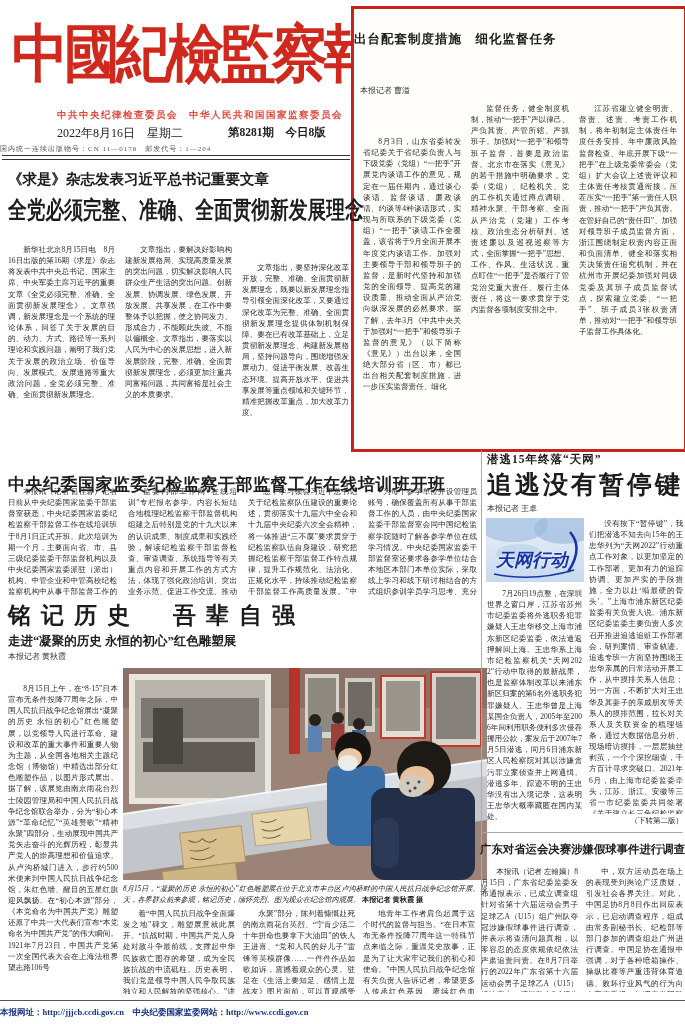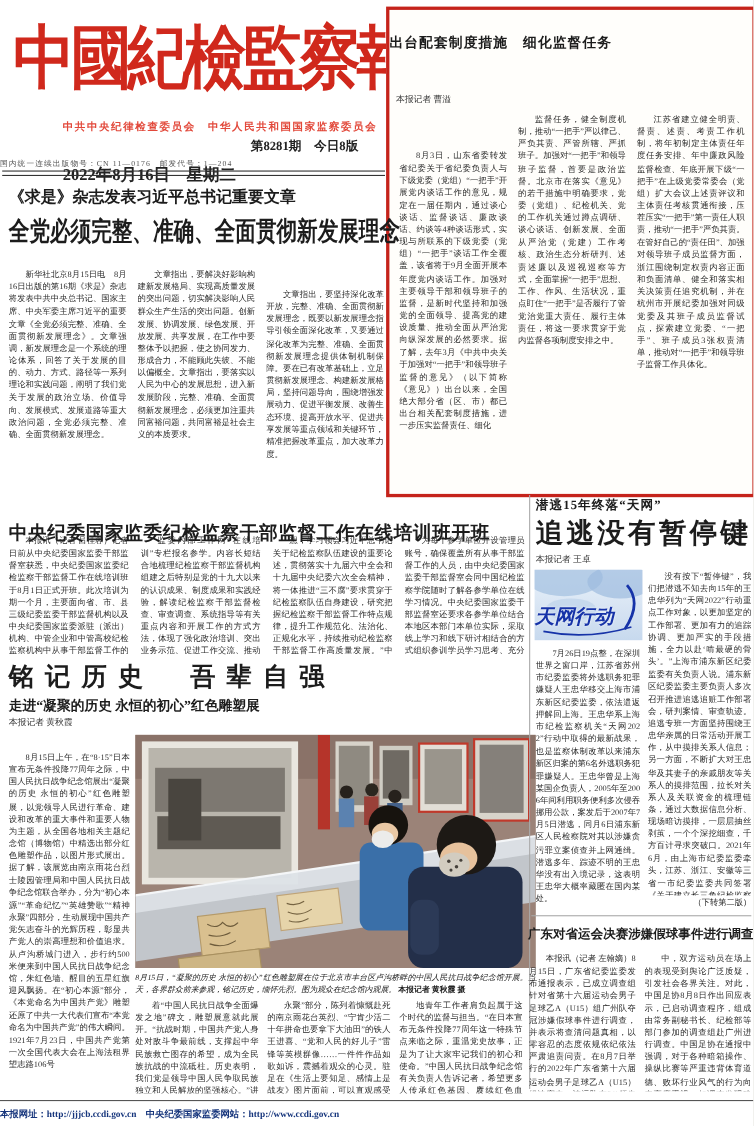--- a/index.html
+++ b/index.html
@@ -8,21 +8,21 @@
   .abs{position:absolute;}
   .ctr{text-align:left;}
   .heiti{font-family:"Liberation Sans","DejaVu Sans",sans-serif;}
   .body-col{font-size:7.6px;line-height:1.47;text-align:justify;color:#2a2a2a;
             overflow:hidden;text-indent:2em;word-break:break-all;}
   
   .mast-title{left:12px;top:22px;width:338px;font-size:56px;line-height:1.0;font-weight:bold;
               color:#d0281c;letter-spacing:-4px;white-space:nowrap;
               transform:scaleY(1.12);transform-origin:left top;}
   .mast-sup{left:57px;top:109px;font-size:9.5px;font-weight:bold;color:#e2483a;letter-spacing:1.5px;white-space:nowrap;}
-  .mast-date{left:57px;top:125px;font-size:15px;font-weight:bold;color:#222;margin-top:25px;}
+  .mast-date{left:57px;top:125px;font-size:12px;font-weight:normal;color:#222;}
   .mast-issue{left:228px;top:125px;font-size:11.5px;font-weight:bold;color:#222;}
   .mast-pub{left:0;top:144px;width:352px;font-size:7px;color:#555;letter-spacing:1px;}
   .mast-rule{left:2px;top:155px;width:348px;height:3px;border-top:1px solid #333;border-bottom:1px solid #333;}
   
   .redbox{left:351px;top:6px;width:330px;height:440px;border:3px solid #c5231b;background:#fffefb;}
   .rb-kicker{left:0;top:22px;width:100%;font-size:12.5px;font-weight:bold;letter-spacing:1px;}
   .rb-headline{left:0;top:40px;width:100%;font-size:23px;font-weight:900;letter-spacing:0.5px;white-space:nowrap;}
   .rb-byline{left:6px;top:76px;width:100%;font-size:8px;color:#333;}
   .rb-col{top:94px;width:98px;height:330px;}
   .rb-c0{left:9px;margin-top:33px;} .rb-c1{left:117px;} .rb-c2{left:225px;}
@@ -51,21 +51,21 @@
   .vrule{left:481px;top:450px;width:0;height:540px;border-left:1px solid #aaa;}
   .hrule-right{left:483px;top:832px;width:200px;height:0;border-top:1px solid #aaa;}
   .fu-kicker{left:487px;top:452px;width:196px;font-size:11.5px;font-weight:bold;letter-spacing:1px;}
   .fu-headline{left:487px;top:468px;width:196px;font-size:25px;font-weight:900;letter-spacing:3px;white-space:nowrap;}
   .fu-byline{left:487px;top:503px;width:196px;font-size:8px;color:#333;}
   .fu-logo{left:486px;top:518px;width:98px;height:64px;background:linear-gradient(180deg,#eaf2fa 0%,#d7e4f3 55%,#c7d9ee 100%);
            overflow:hidden;}
   .fu-logo .blob1{position:absolute;left:-8px;top:-10px;width:70px;height:34px;background:#a9c4e2;border-radius:50%;opacity:.8;}
   .fu-logo .blob2{position:absolute;left:48px;top:-4px;width:60px;height:30px;background:#9cbade;border-radius:50%;opacity:.7;}
   .fu-logo .blob3{position:absolute;left:10px;top:26px;width:46px;height:20px;background:#bed3ea;border-radius:50%;opacity:.7;}
-  .fu-logo .logo-text{position:absolute;left:0;top:30px;width:92px;font-size:18px;
+  .fu-logo .logo-text{position:absolute;left:0;top:30px;width:92px;text-align:center;font-size:18px;
            font-weight:900;font-style:italic;color:#1633a8;text-shadow:0 0 2px #ffffff;letter-spacing:0;}
   .fu-col{font-size:7.6px;}
   .fu-c0{left:487px;top:588px;width:95px;height:242px;}
   .fu-c1{left:589px;top:518px;width:94px;height:296px;}
   .fu-cont{left:589px;top:816px;width:94px;font-size:7.5px;text-align:right;color:#222;}
   
   .fb-headline{left:480px;top:842px;width:204px;font-size:11.4px;font-weight:900;white-space:nowrap;}
   .fb-col{top:866px;width:97px;height:126px;}
   .fb-c0{left:481px;} .fb-c1{left:586px;}
   
@@ -83,21 +83,21 @@
     <div class="abs mast-date">2022年8月16日　星期二</div>
     <div class="abs mast-issue">第8281期　今日8版</div>
     <div class="abs mast-pub ctr">国内统一连续出版物号：CN 11—0176　邮发代号：1—204</div>
     <div class="abs mast-rule"></div>
   </div>
 
   <div class="abs redbox">
     <div class="abs rb-kicker ctr">出台配套制度措施　细化监督任务</div>
     <div class="abs rb-byline ctr">本报记者 曹溢</div>
     <div class="abs rb-col rb-c0 body-col">8月3日，山东省委转发省纪委关于省纪委负责人与下级党委（党组）“一把手”开展党内谈话工作的意见，规定在一届任期内，通过谈心谈话、监督谈话、廉政谈话、约谈等4种谈话形式，实现与所联系的下级党委（党组）“一把手”谈话工作全覆盖，该省将于9月全面开展本年度党内谈话工作。加强对主要领导干部和领导班子的监督，是新时代坚持和加强党的全面领导、提高党的建设质量、推动全面从严治党向纵深发展的必然要求。据了解，去年3月《中共中央关于加强对“一把手”和领导班子监督的意见》（以下简称《意见》）出台以来，全国绝大部分省（区、市）都已出台相关配套制度措施，进一步压实监督责任、细化</div>
-    <div class="abs rb-col rb-c1 body-col">监督任务，健全制度机制，推动“一把手”严以律己、严负其责、严管所辖、严抓班子。加强对“一把手”和领导班子监督，首要是政治监督。北京市在落实《意见》的若干措施中明确要求，党委（党组）、纪检机关、党的工作机关通过蹲点调研、谈心谈话、创新发展、全面从严治党（党建）工作考核、政治生态分析研判、述责述廉以及巡视巡察等方式，全面掌握“一把手”思想、工作、作风、生活状况，重点盯住“一把手”是否履行了管党治党重大责任、履行主体责任，将这一要求贯穿于党内监督各项制度安排之中。</div>
+    <div class="abs rb-col rb-c1 body-col">监督任务，健全制度机制，推动“一把手”严以律己、严负其责、严管所辖、严抓班子。加强对“一把手”和领导班子监督，首要是政治监督。北京市在落实《意见》的若干措施中明确要求，党委（党组）、纪检机关、党的工作机关通过蹲点调研、精神永聚、干部考察、全面从严治党（党建）工作考核、政治生态分析研判、述责述廉以及巡视巡察等方式，全面掌握“一把手”思想、工作、作风、生活状况，重点盯住“一把手”是否履行了管党治党重大责任、履行主体责任，将这一要求贯穿于党内监督各项制度安排之中。</div>
     <div class="abs rb-col rb-c2 body-col">江苏省建立健全明责、督责、述责、考责工作机制，将年初制定主体责任年度任务安排、年中廉政风险监督检查、年底开展下级“一把手”在上级党委常委会（党组）扩大会议上述责评议和主体责任考核贯通衔接，压茬压实“一把手”第一责任人职责，推动“一把手”严负其责。在管好自己的“责任田”、加强对领导班子成员监督方面，浙江围绕制定权责内容正面和负面清单、健全和落实相关决策责任追究机制，并在杭州市开展纪委加强对同级党委及其班子成员监督试点，探索建立党委、“一把手”、班子成员3张权责清单，推动对“一把手”和领导班子监督工作具体化。</div>
   </div>
 
   <div>
     <div class="abs lead-kicker ctr heiti">《求是》杂志发表习近平总书记重要文章</div>
     <div class="abs lead-headline heiti">全党必须完整、准确、全面贯彻新发展理念</div>
     <div class="abs lead-col lead-c0 body-col">新华社北京8月15日电　8月16日出版的第16期《求是》杂志将发表中共中央总书记、国家主席、中央军委主席习近平的重要文章《全党必须完整、准确、全面贯彻新发展理念》。文章强调，新发展理念是一个系统的理论体系，回答了关于发展的目的、动力、方式、路径等一系列理论和实践问题，阐明了我们党关于发展的政治立场、价值导向、发展模式、发展道路等重大政治问题，全党必须完整、准确、全面贯彻新发展理念。</div>
     <div class="abs lead-col lead-c1 body-col">文章指出，要解决好影响构建新发展格局、实现高质量发展的突出问题，切实解决影响人民群众生产生活的突出问题。创新发展、协调发展、绿色发展、开放发展、共享发展，在工作中要整体予以把握，使之协同发力、形成合力，不能顾此失彼、不能以偏概全。文章指出，要落实以人民为中心的发展思想，进入新发展阶段，完整、准确、全面贯彻新发展理念，必须更加注重共同富裕问题，共同富裕是社会主义的本质要求。</div>
     <div class="abs lead-col lead-c2 body-col">文章指出，要坚持深化改革开放，完整、准确、全面贯彻新发展理念，既要以新发展理念指导引领全面深化改革，又要通过深化改革为完整、准确、全面贯彻新发展理念提供体制机制保障。要在已有改革基础上，立足贯彻新发展理念、构建新发展格局，坚持问题导向，围绕增强发展动力、促进平衡发展、改善生态环境、提高开放水平、促进共享发展等重点领域和关键环节，精准把握改革重点，加大改革力度。</div>
   </div>

